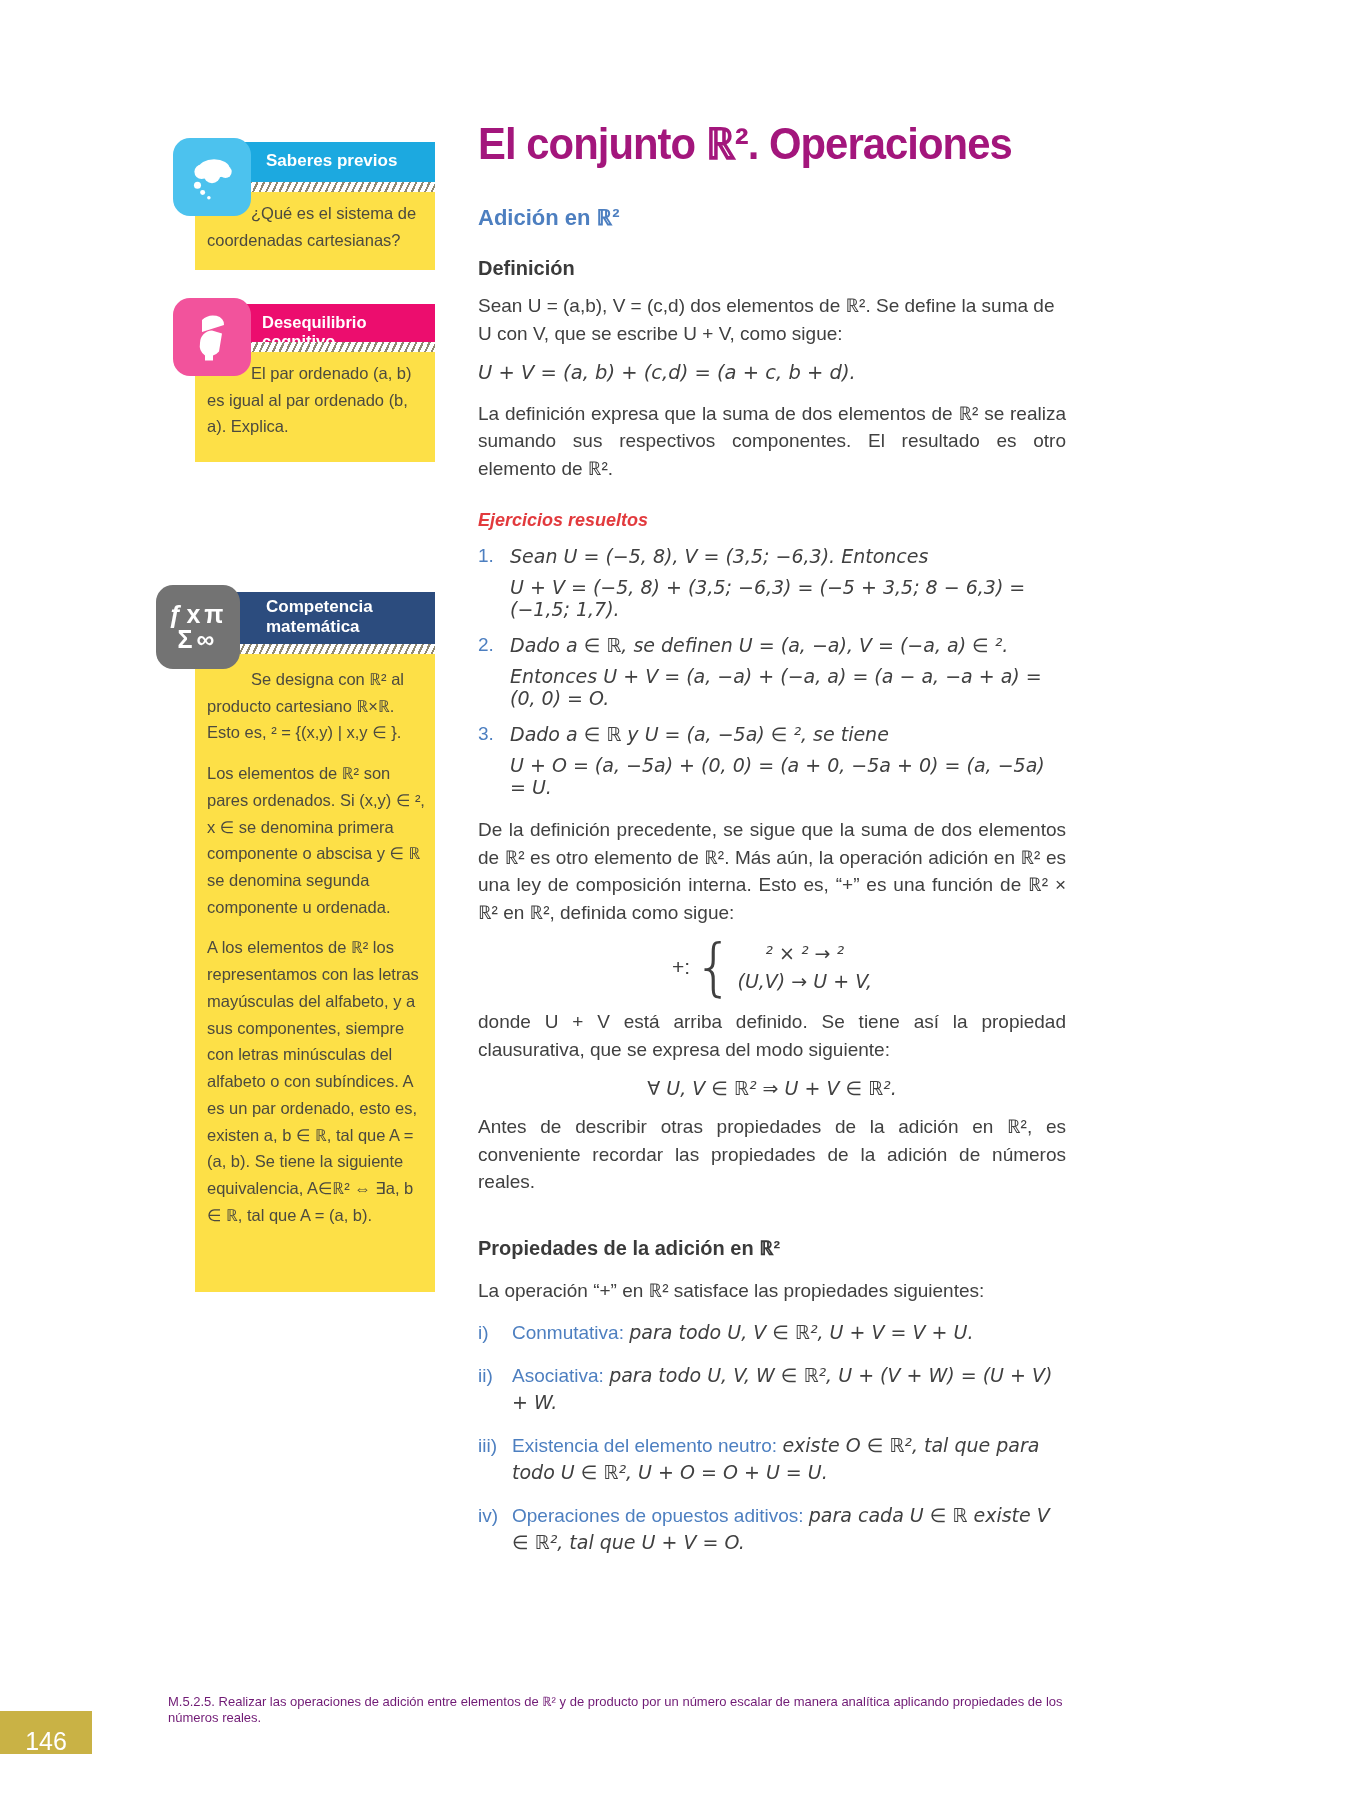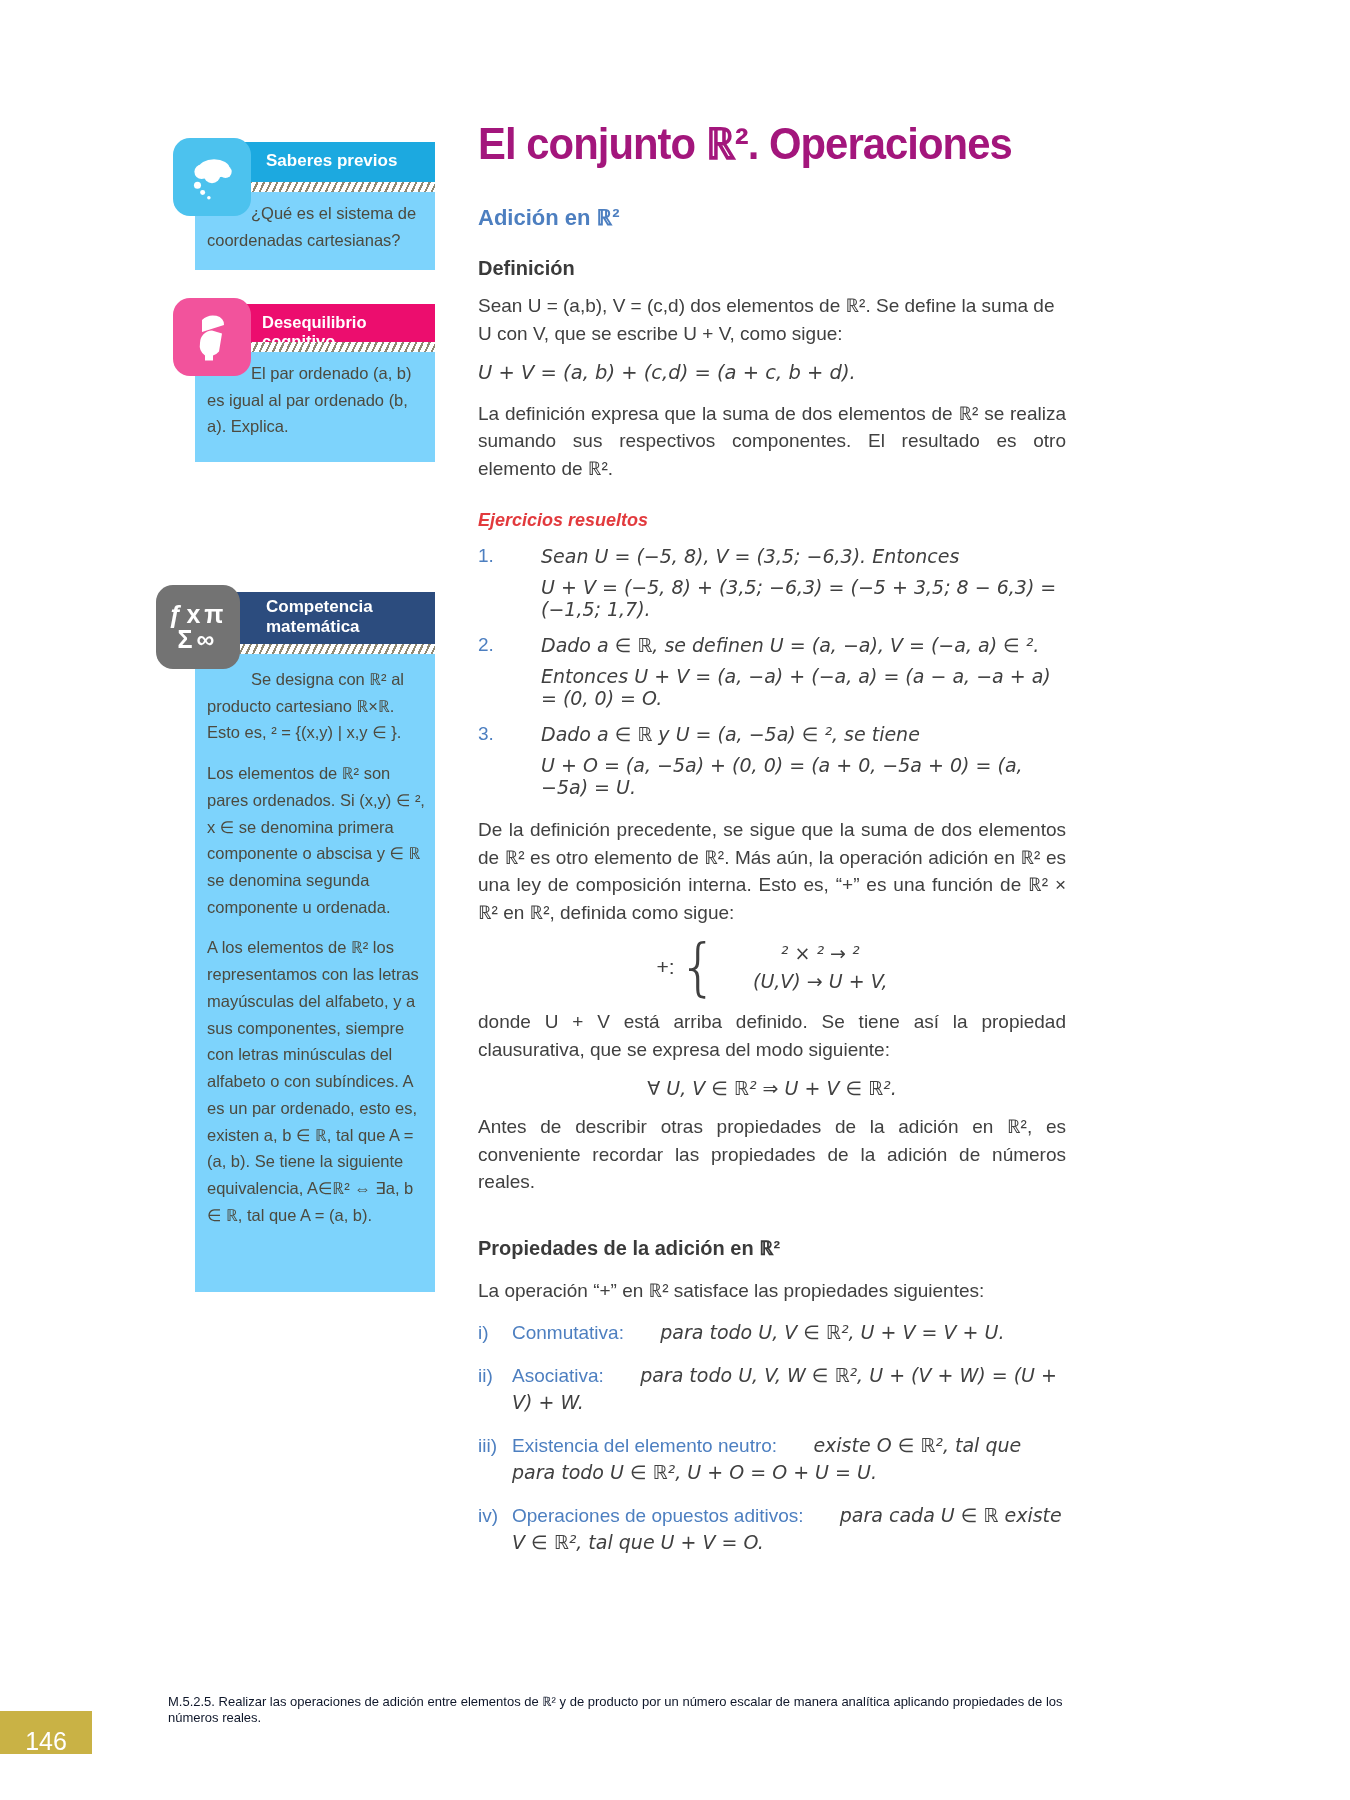--- a/index.html
+++ b/index.html
@@ -5,21 +5,21 @@
   html,body { margin:0; padding:0; }
   body { width:1350px; height:1800px; background:#ffffff; font-family:"Liberation Sans", sans-serif; }
   .page { position:relative; width:1350px; height:1754px; background:#fff; overflow:hidden; }
 
   
   .sbox .bar { position:absolute; left:230px; width:205px; color:#fff; font-weight:bold; }
   .tile { position:absolute; left:173px; width:78px; height:78px; border-radius:17px;
           display:flex; align-items:center; justify-content:center; z-index:3; }
   .hatch { position:absolute; left:230px; width:205px; height:10px;
            background:repeating-linear-gradient(115deg,#8f8872 0,#8f8872 2px,transparent 2px,transparent 6px); }
-  .sbody { position:absolute; left:195px; width:240px; background:#7dd3fc; color:#4c4a3f;
+  .sbody { position:absolute; left:195px; width:240px; background:#fde047; color:#4c4a3f;
            font-size:16.5px; line-height:1.62; padding:8px 10px 8px 12px; box-sizing:border-box; }
   .sbody p { margin:0 0 14px 0; }
   .sbody p:last-child { margin-bottom:0; }
   .sbody p.indent { text-indent:44px; }
   .bar-inner { display:block; padding:9px 0 0 36px; font-size:17px; }
 
   .bar.cyan  { background:#1ca9e0; top:142px; height:40px; }
   .bar.pink  { background:#ec0d6e; top:304px; height:38px; }
   .bar.navy  { background:#2c4c7e; top:592px; height:52px; }
   .bar.navy .bar-inner { padding-top:5px; line-height:1.2; }
@@ -33,41 +33,41 @@
 
   
   .main { position:absolute; left:478px; top:121px; width:588px; color:#404040; font-size:19px; }
   .main h1 { margin:0; font-size:44px; line-height:1.05; color:#a3167c; letter-spacing:-1px;
              transform:scaleX(.95); transform-origin:left; white-space:nowrap; font-weight:bold; }
   .h-blue { margin:34px 0 0 0; font-size:22px; color:#4d7fc0; font-weight:bold; }
   .h-bold { margin:26px 0 0 0; font-size:20px; color:#3a3a3a; font-weight:bold; }
   .h-red  { margin:28px 0 0 0; font-size:18px; color:#e23a3d; font-style:italic; font-weight:bold; }
   .main p { margin:12px 0 0 0; line-height:1.45; }
   .just { text-align:justify; }
-  .math { font-family:"DejaVu Sans", sans-serif; font-style:italic;margin-left:31px; }
+  .math { font-family:"DejaVu Sans", sans-serif; font-style:italic; }
   .formula { margin:16px 0 0 0; font-size:19.5px; }
   .centered { text-align:center; }
 
   .ex { display:flex; margin:14px 0 0 0; }
   .ex .exnum { color:#4d7fc0; width:32px; flex:0 0 32px; }
   .ex .exbody { flex:1; }
   .ex .exline2 { margin-top:9px; }
 
   .fnblock { margin:10px 0 0 0; display:flex; justify-content:center; align-items:center; }
   .fnblock .plus { font-size:21px; margin-right:4px; }
   .fnblock .brace { font-size:62px; font-weight:200; line-height:1; font-family:"DejaVu Sans", sans-serif; color:#404040; }
   .fnblock .fnlines { margin-left:4px; }
   .fnblock .fnlines div { line-height:1.5; }
 
   .prop { display:flex; margin:15px 0 0 0; line-height:1.45; }
   .prop .pnum { color:#4d7fc0; width:34px; flex:0 0 34px; }
   .prop .plabel { color:#4d7fc0; }
 
   
-  .footer-text { position:absolute; left:168px; top:1692px; width:900px; font-size:13px; color:#0f172a; }
+  .footer-text { position:absolute; left:168px; top:1692px; width:900px; font-size:13px; color:#701a75; }
   .page-tab { position:absolute; left:0; top:1711px; width:92px; height:89px; background:#c9b245;
               color:#fff; display:flex; align-items:flex-start; justify-content:center; }
   .page-tab span { font-size:25px; font-weight:300; margin-top:16px; }
 </style>
 </head>
 <body>
 
 <div class="page">
 
   <div class="sbox">

